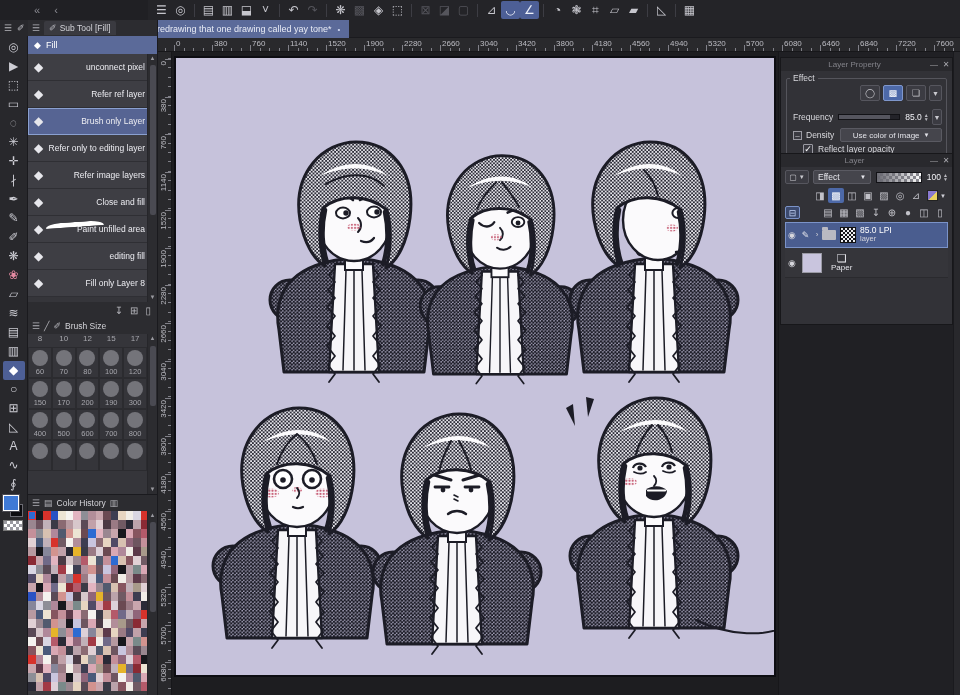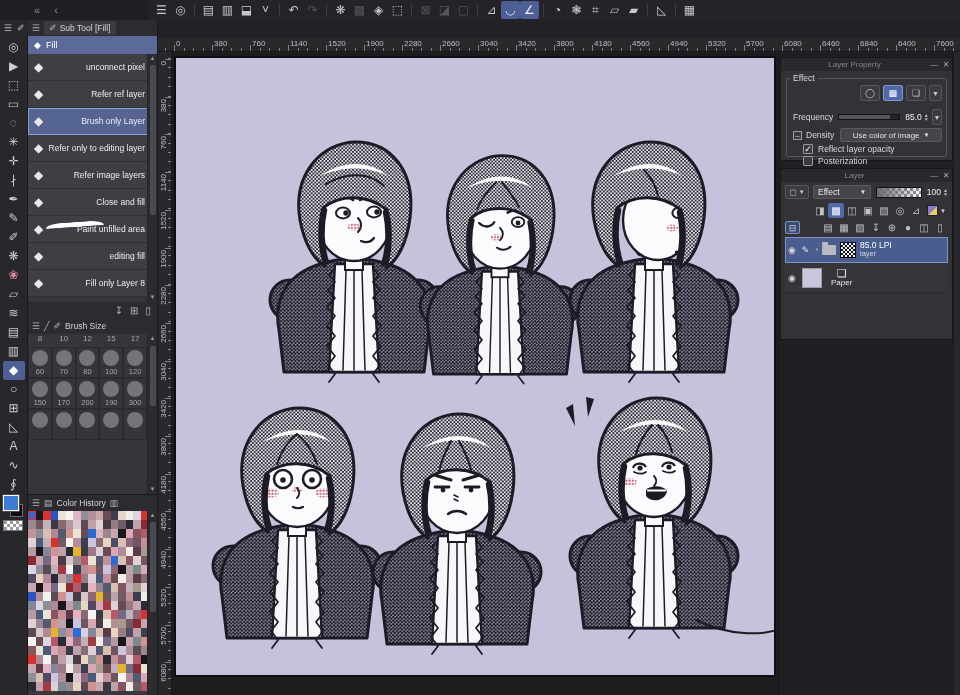--- a/index.html
+++ b/index.html
@@ -85,21 +85,21 @@
   .chev{width:13px;height:16px;background:#3b3b42;border:1px solid #56565e;border-radius:2px;font-size:7px;color:#c9c9cf;text-align:center;line-height:15px;margin-left:3px}
   .lbl{font-size:8.5px;color:#d8d8dd}
   #freq-slider{width:82px;height:6px;background:#232329;border:1px solid #121216;margin:0 5px}
   #freq-fill{height:100%;width:85%;background:#55555e}
   .spin{display:flex;flex-direction:column;font-size:5px;color:#b9b9bf;line-height:4px;margin-left:2px}
   .valtxt{font-size:8.5px;color:#f2f2f6}
   .cbox{width:10px;height:10px;background:#3a3a41;border:1px solid #9a9aa2;border-radius:1px;font-size:9px;line-height:9px;text-align:center;color:#fff;margin-right:5px}
   .mini-box{width:9px;height:9px;border:1px solid #9a9aa2;background:#3a3a41;color:#cfcfd5;font-size:8px;line-height:7px;text-align:center;margin-right:4px}
   .dd{height:14px;background:#45454c;border:1px solid #5a5a62;border-radius:2px;color:#e2e2e8;font-size:8px;display:flex;align-items:center;justify-content:center;gap:4px;flex:1;margin-left:6px}
   
-  #layer-panel{top:116px;height:172px}
+  #layer-panel{top:101px;height:172px}
   .ly-row{position:absolute;left:4px;right:4px;display:flex;align-items:center}
   .ly-ico{width:16px;height:15px;font-size:10px;color:#c2c2c9;text-align:center;line-height:15px;border-radius:2px}
   .ly-ico.sel{background:#4d69a8;color:#fff}
   #blend-thumb{width:24px;height:14px;background:#3b3b42;border:1px solid #56565e;border-radius:2px;font-size:8px;color:#c9c9cf;display:flex;align-items:center;justify-content:center;gap:2px}
   #blend-select{width:58px;height:14px;background:#45454c;border:1px solid #5a5a62;border-radius:2px;font-size:8.5px;color:#e8e8ee;display:flex;align-items:center;justify-content:space-between;padding:0 4px;margin-left:4px}
   #opacity-slider{width:46px;height:11px;border:1px solid #121216;margin-left:5px;position:relative;
      background:repeating-conic-gradient(#8b8b92 0 25%,#fff 0 50%);background-size:6px 6px}
   #opacity-slider::after{content:"";position:absolute;inset:0;background:linear-gradient(to right,#6a6a72,rgba(255,255,255,0))}
   #layer-color-swatch{width:11px;height:11px;background:linear-gradient(135deg,#8a7ad0 55%,#e8d060 55%);border:1px solid #222;margin-left:3px}
   #split-btn{width:15px;height:13px;border:1px solid #7b93c8;background:#3c4a6e;color:#bfd0f2;font-size:9px;line-height:12px;text-align:center;border-radius:2px}
@@ -156,20 +156,26 @@
       <div class="tb-btn">❃</div>
       <div class="tb-btn">⌗</div>
       <div class="tb-btn">▱</div>
       <div class="tb-btn">▰</div>
       <div class="tb-sep"></div>
       <div class="tb-btn">◺</div>
       <div class="tb-sep"></div>
       <div class="tb-btn">▦</div>
     </div>
 
+  <div class="abs" id="doc-tab-row">
+    <div id="doc-tab">
+      <span>redrawing that one drawing called yay tone*</span>
+      <span class="dot">•</span>
+    </div>
+  </div>
 
   <div class="abs" id="left-col-head">
     <span>☰</span>
     <span>✐</span>
   </div>
   <div class="abs" id="tool-palette">
       <div class="tool">◎</div>
       <div class="tool">▶</div>
       <div class="tool">⬚</div>
       <div class="tool">▭</div>
@@ -313,20 +319,42 @@
             <div class="b-circ"></div>
             <div class="b-num">200</div>
           </div>
           <div class="b-cell">
             <div class="b-circ"></div>
             <div class="b-num">190</div>
           </div>
           <div class="b-cell">
             <div class="b-circ"></div>
             <div class="b-num">300</div>
+          </div>
+        </div>
+        <div class="b-row">
+          <div class="b-cell">
+            <div class="b-circ"></div>
+            <div class="b-num">400</div>
+          </div>
+          <div class="b-cell">
+            <div class="b-circ"></div>
+            <div class="b-num">500</div>
+          </div>
+          <div class="b-cell">
+            <div class="b-circ"></div>
+            <div class="b-num">600</div>
+          </div>
+          <div class="b-cell">
+            <div class="b-circ"></div>
+            <div class="b-num">700</div>
+          </div>
+          <div class="b-cell">
+            <div class="b-circ"></div>
+            <div class="b-num">800</div>
           </div>
         </div>
         <div class="b-row">
           <div class="b-cell">
             <div class="b-circ"></div>
           </div>
           <div class="b-cell">
             <div class="b-circ"></div>
           </div>
           <div class="b-cell">
@@ -799,21 +827,21 @@
       <div class="rt-lab" style="left: 550px;">5320</div>
       <div class="rt-tick" style="left: 586px; height: 6px;"></div>
       <div class="rt-lab" style="left: 588px;">5700</div>
       <div class="rt-tick" style="left: 624px; height: 6px;"></div>
       <div class="rt-lab" style="left: 626px;">6080</div>
       <div class="rt-tick" style="left: 662px; height: 6px;"></div>
       <div class="rt-lab" style="left: 664px;">6460</div>
       <div class="rt-tick" style="left: 700px; height: 6px;"></div>
       <div class="rt-lab" style="left: 702px;">6840</div>
       <div class="rt-tick" style="left: 738px; height: 6px;"></div>
-      <div class="rt-lab" style="left: 740px;">6400</div>
+      <div class="rt-lab" style="left: 740px;">7220</div>
       <div class="rt-tick" style="left: 776px; height: 6px;"></div>
       <div class="rt-lab" style="left: 778px;">7600</div>
     </div>
   <div class="abs" id="ruler-left">
       <div class="rl-tick" style="top: 6px; width: 3px;"></div>
       <div class="rl-tick" style="top: 15.4px; width: 3px;"></div>
       <div class="rl-tick" style="top: 24.8px; width: 3px;"></div>
       <div class="rl-tick" style="top: 34.2px; width: 3px;"></div>
       <div class="rl-tick" style="top: 43.6px; width: 3px;"></div>
       <div class="rl-tick" style="top: 53px; width: 3px;"></div>

